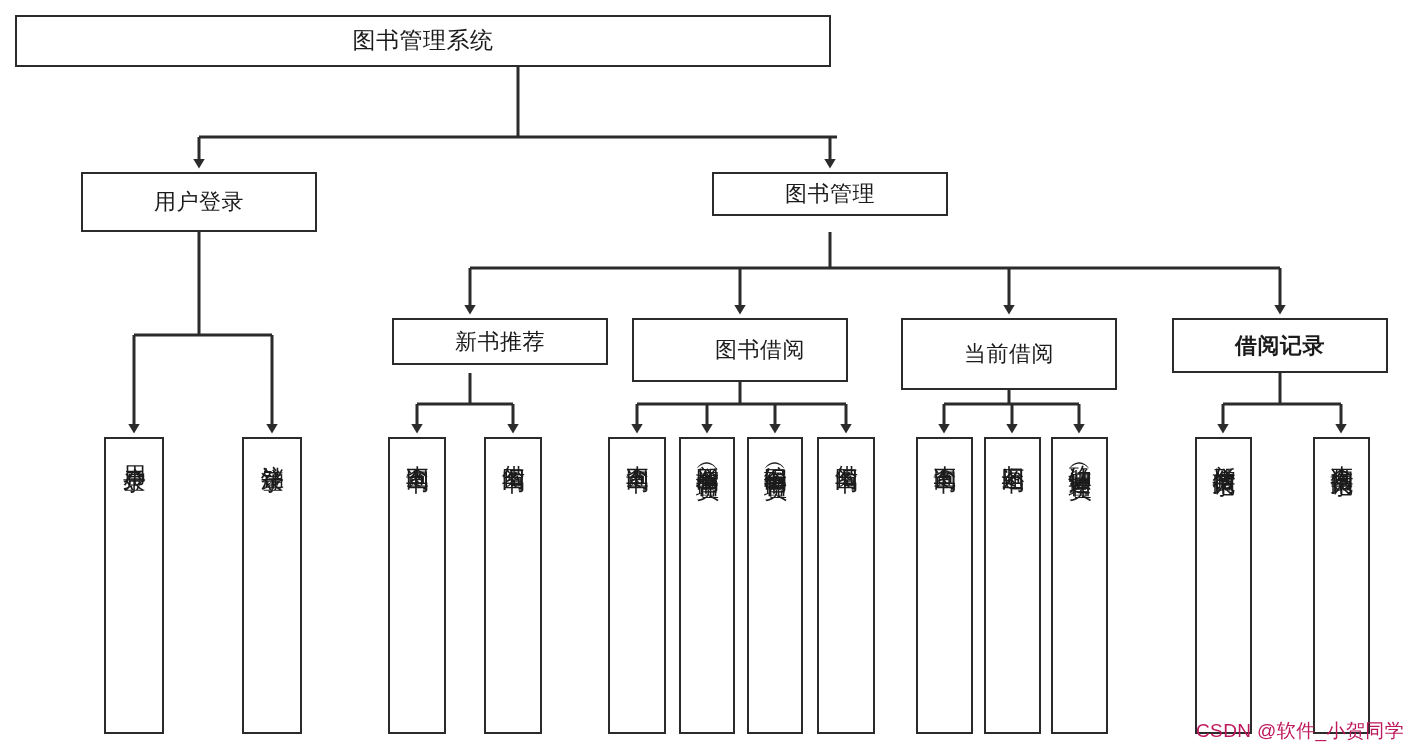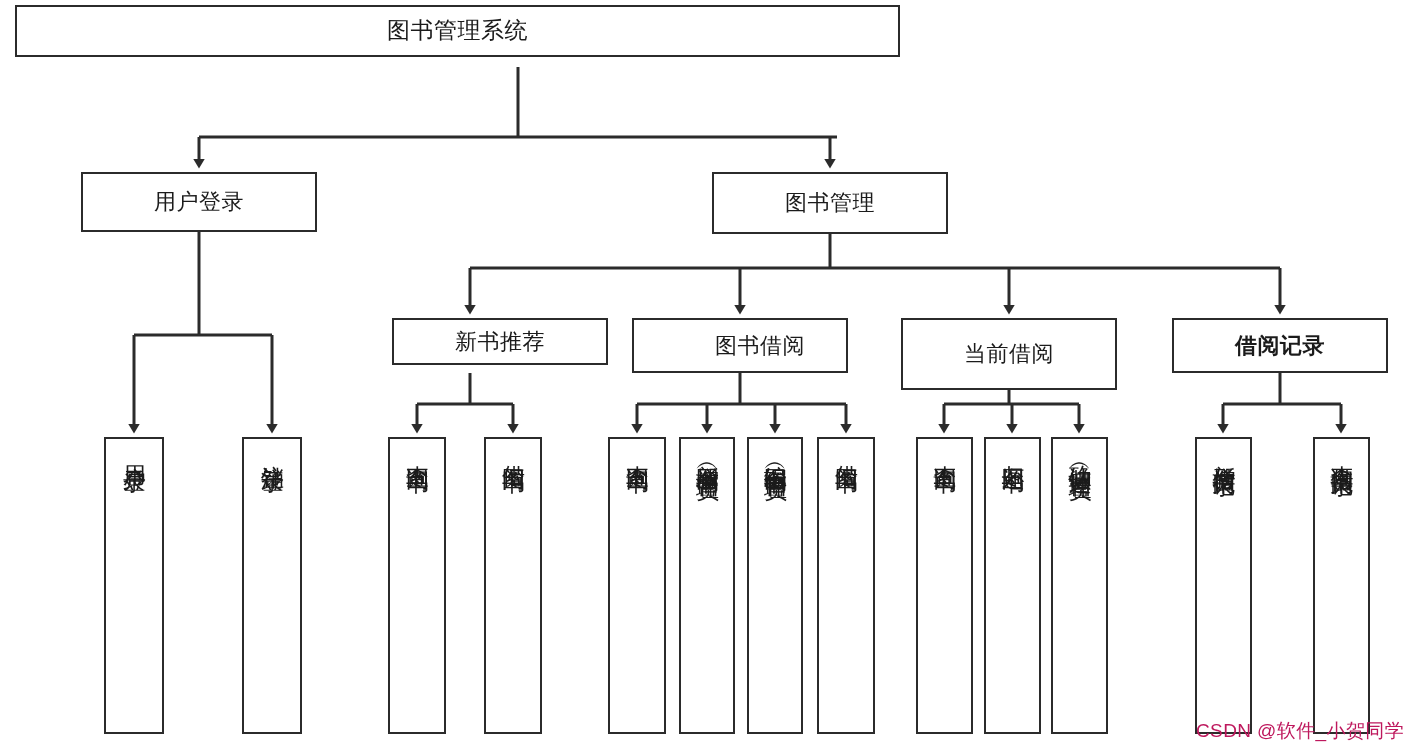--- a/index.html
+++ b/index.html
@@ -113,35 +113,35 @@
       <path d="M1012,404 L1012,425" marker-end="url(#arrow)"></path>
       <path d="M1079,404 L1079,425" marker-end="url(#arrow)"></path>
 
       <path d="M1280,373 L1280,404"></path>
       <path d="M1223,404 L1341,404"></path>
       <path d="M1223,404 L1223,425" marker-end="url(#arrow)"></path>
       <path d="M1341,404 L1341,425" marker-end="url(#arrow)"></path>
     </g>
   </svg>
 
-  <div class="node root" style="left:15px; top:5px; width:885px; height:52px;">
+  <div class="node root" style="left:15px; top:15px; width:816px; height:52px;">
     <span class="label">图书管理系统</span>
   </div>
 
   <div class="node" style="left:81px; top:172px; width:236px; height:60px;">
     <span class="label">用户登录</span>
   </div>
-  <div class="node" style="left:712px; top:172px; width:236px; height:62px;">
+  <div class="node" style="left:712px; top:172px; width:236px; height:44px;">
     <span class="label">图书管理</span>
   </div>
 
   <div class="node" style="left:362px; top:318px; width:216px; height:47px;margin-left:30px;">
     <span class="label">新书推荐</span>
   </div>
-  <div class="node" style="left:632px; top:318px; width:216px; height:55px;padding-left:40px;">
+  <div class="node" style="left:632px; top:318px; width:216px; height:64px;padding-left:40px;">
     <span class="label">图书借阅</span>
   </div>
   <div class="node" style="left:901px; top:318px; width:216px; height:72px;">
     <span class="label">当前借阅</span>
   </div>
   <div class="node" style="left:1172px; top:318px; width:216px; height:55px;font-weight:bold;">
     <span class="label">借阅记录</span>
   </div>
 
   <div class="node leaf" style="left:104px; top:437px; width:60px; height:297px;">

